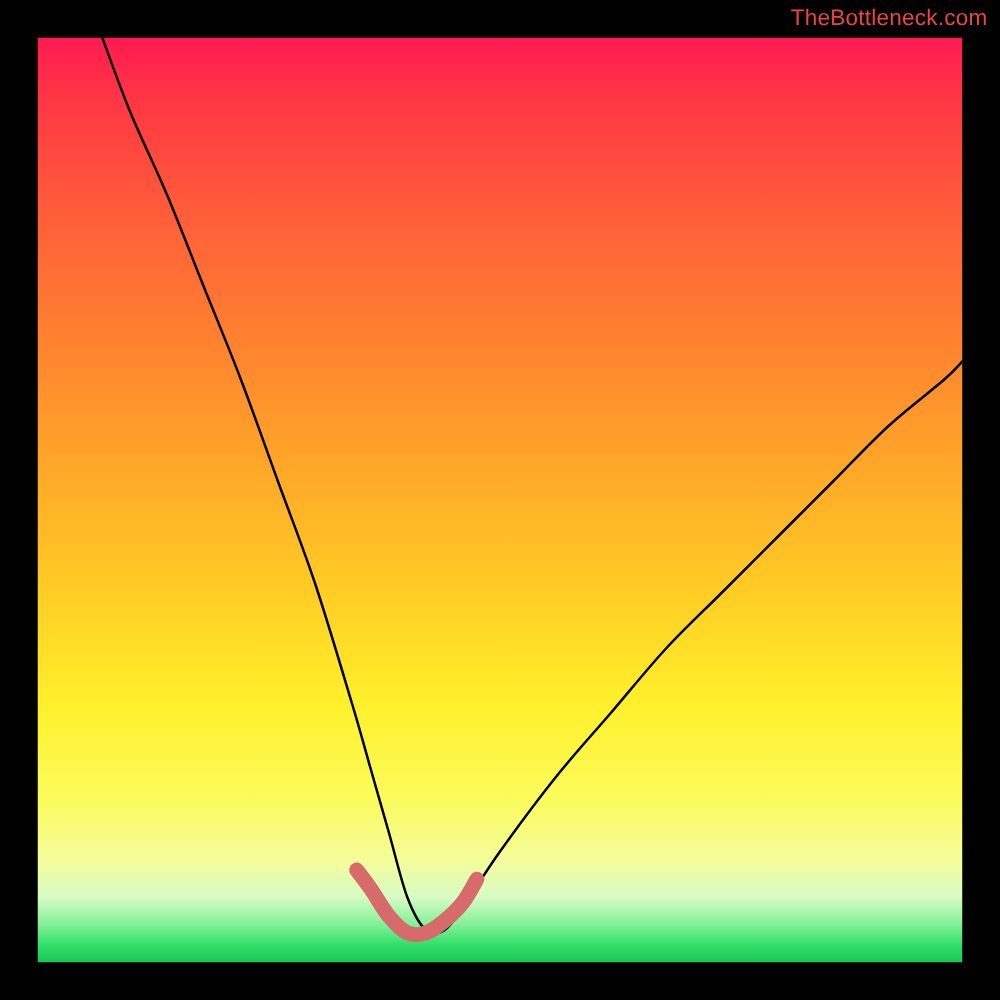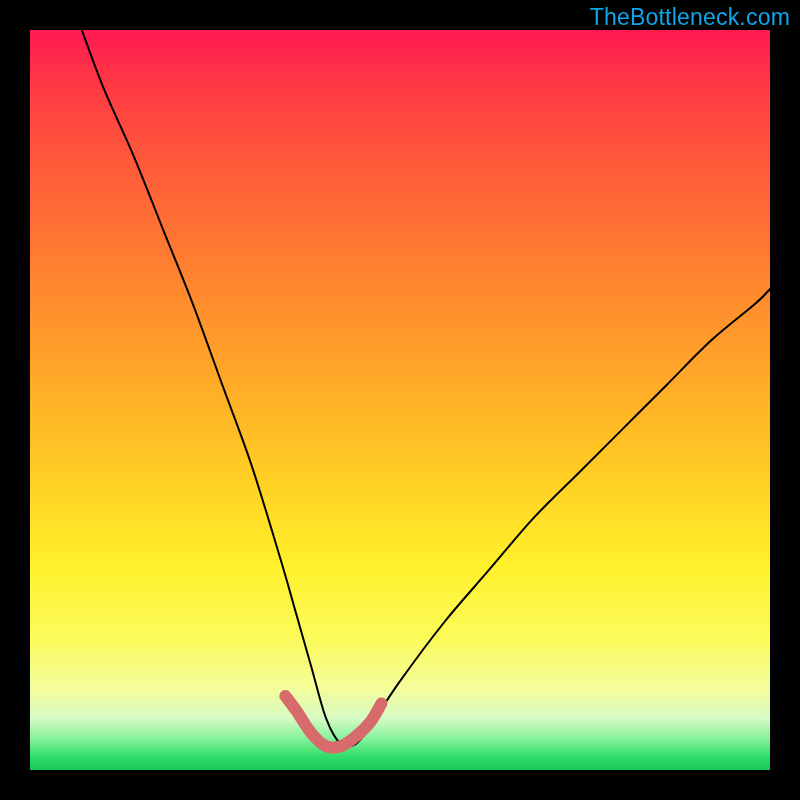--- a/index.html
+++ b/index.html
@@ -13,22 +13,22 @@
   .frame {
     width: 800px;
     height: 800px;
     background: #000;
     position: relative;
   }
   .watermark {
     position: absolute;
     top: 4px;
     right: 10px;
-    color: #0ea5e9;
-    font-size: 23px;
+    color: #ef4444;
+    font-size: 18px;
     font-weight: 400;
     letter-spacing: 0.2px;
     z-index: 4;
     user-select: none;
   }
   .plot-area {
     position: absolute;
     left: 30px;
     top: 30px;
     width: 740px;

